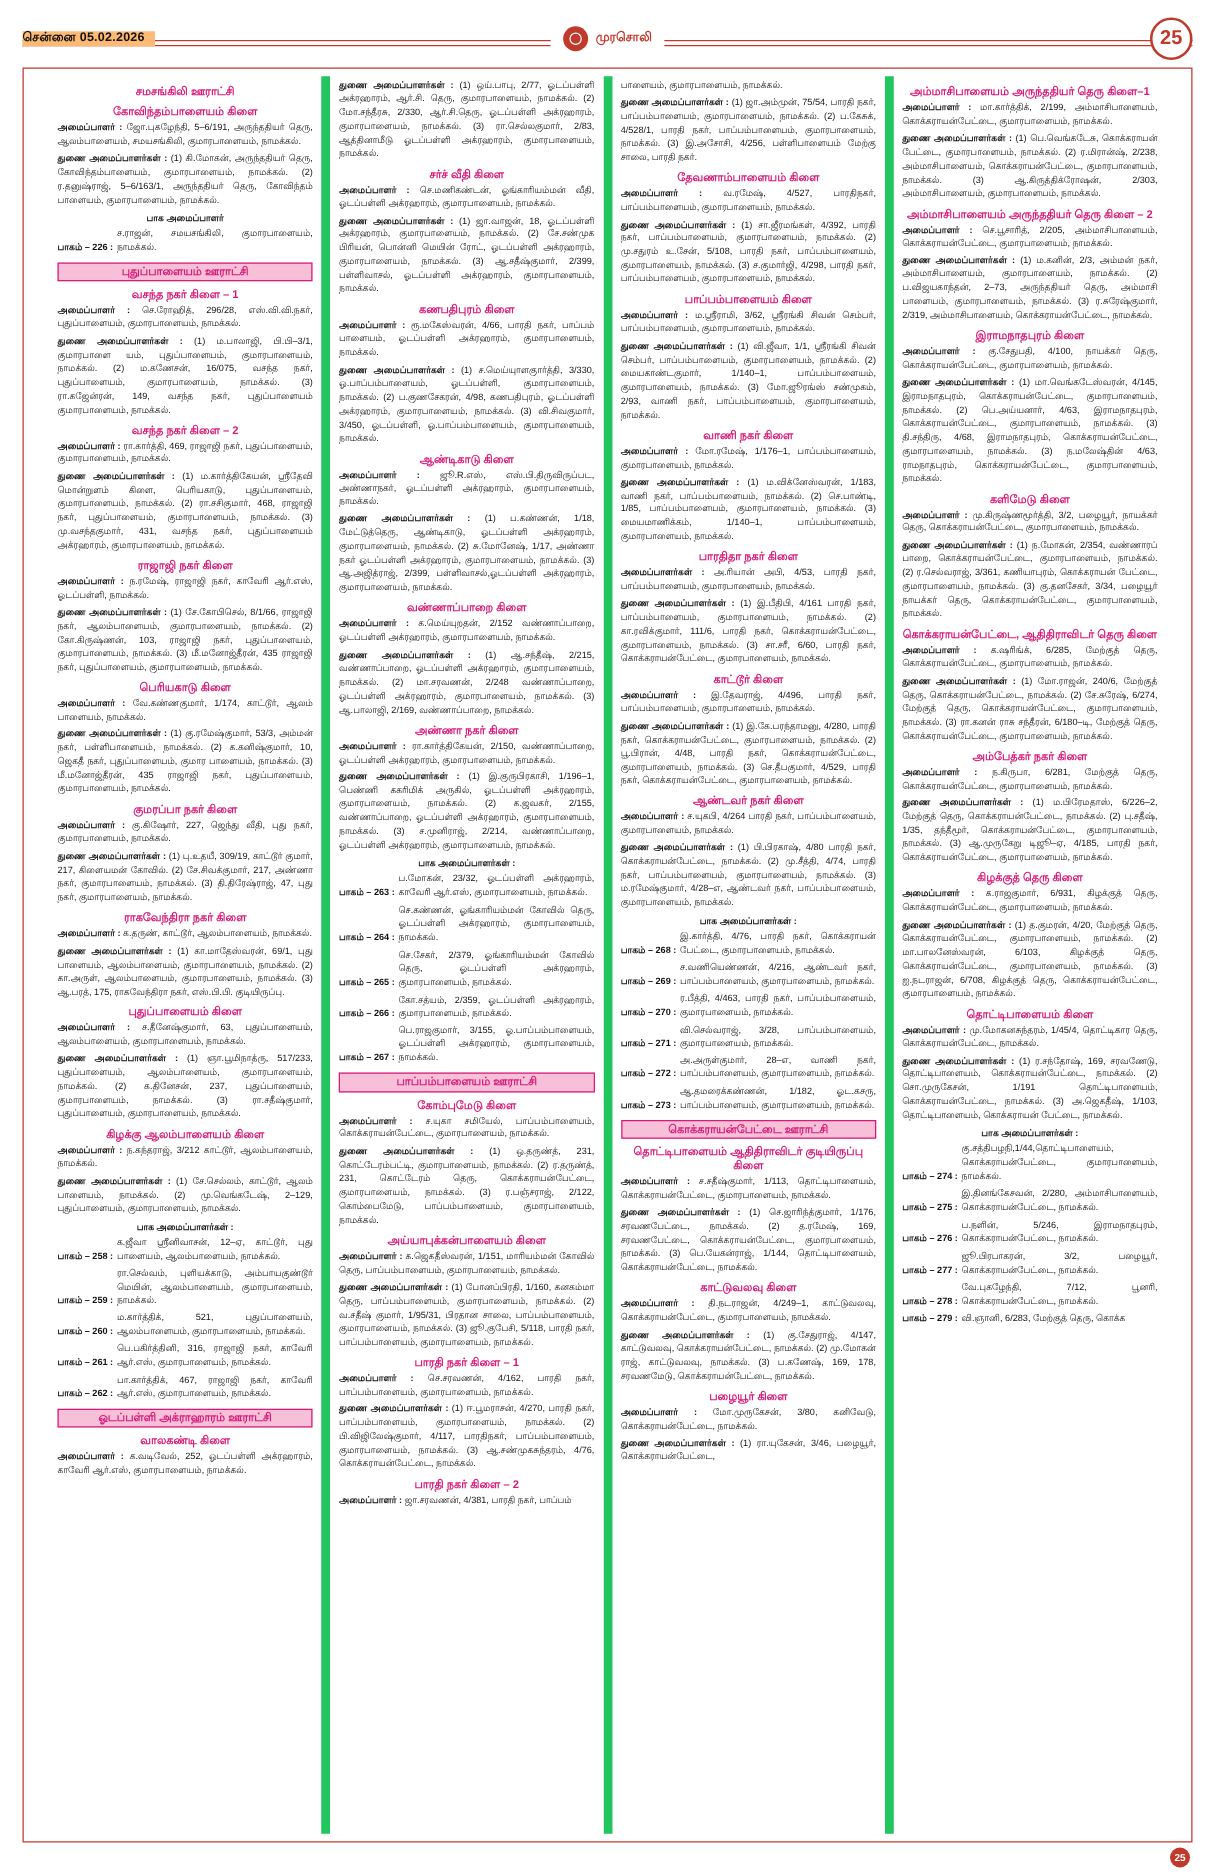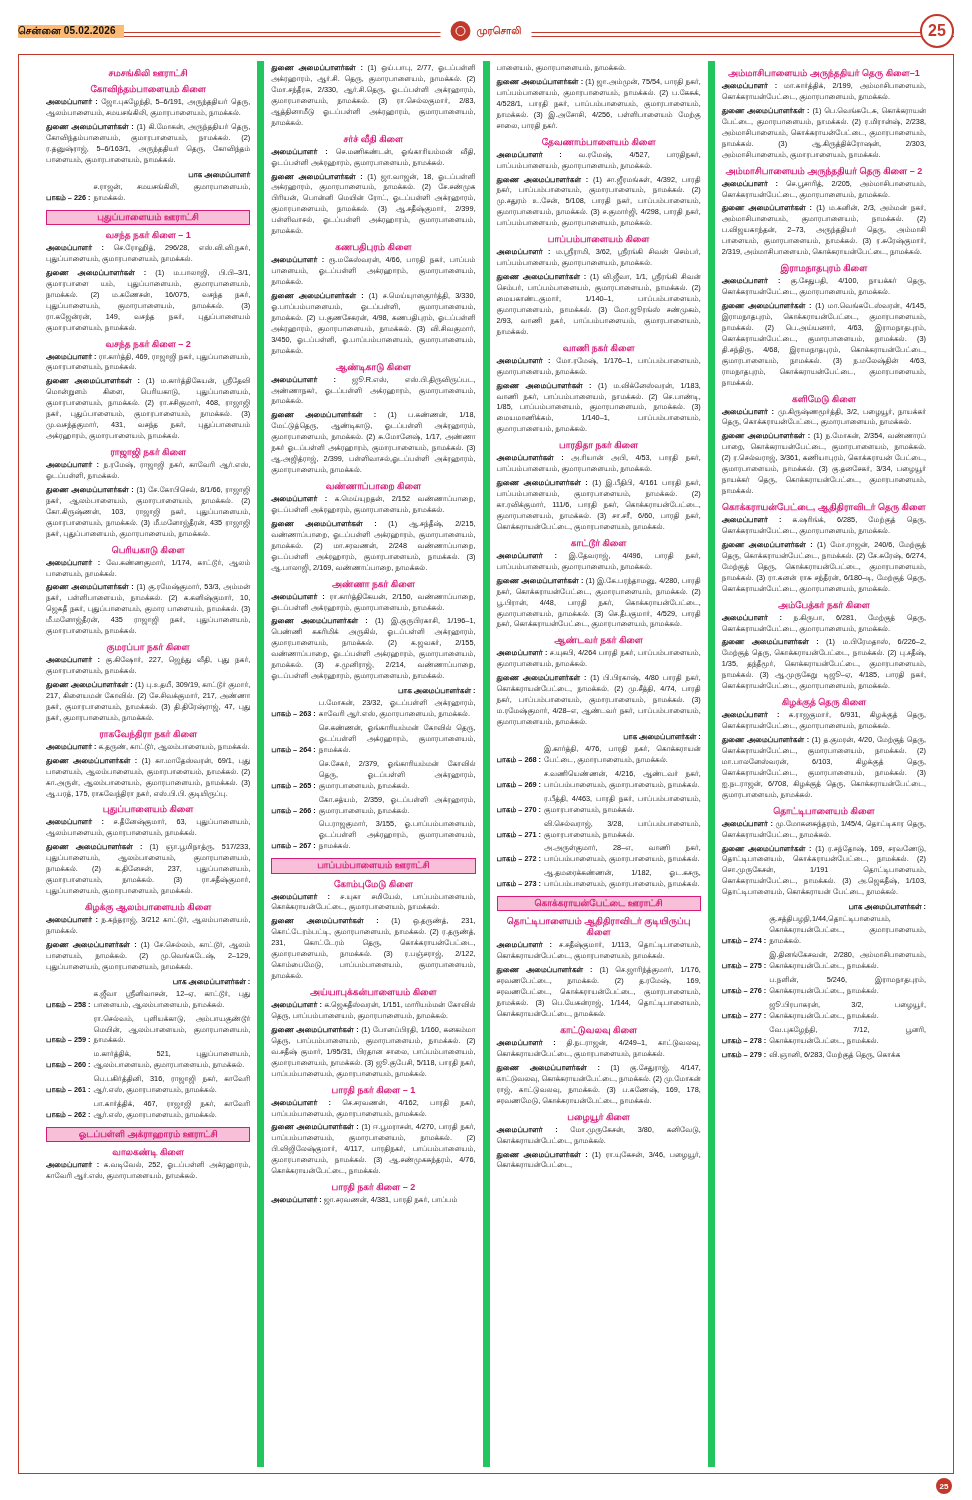--- a/index.html
+++ b/index.html
@@ -140,21 +140,21 @@
     text-align: justify;
     margin: 0 0 3px 0;
     color: #111;
   }
   .para b, .lbl {
     font-weight: bold;
   }
   .sublist-title {
     font-size: 7.3px;
     font-weight: bold;
-    text-align: right;
+    text-align: center;
     margin: 4px 0 2px 0;
   }
   .bagam {
     font-size: 7.3px;
     line-height: 1.5;
     text-align: justify;
     margin: 0 0 3px 0;
     display: flex;
     gap: 3px;
     align-items: flex-end;

